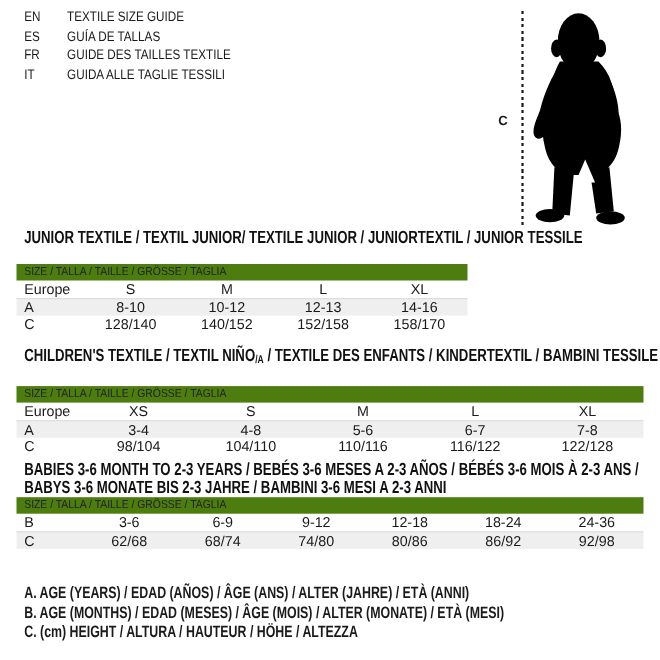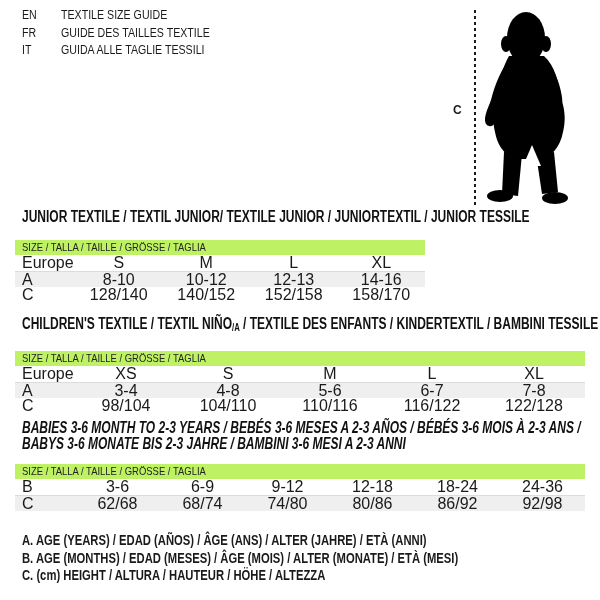--- a/index.html
+++ b/index.html
@@ -22,47 +22,51 @@
   .figure-label{position:absolute;left:453px;top:103px;font-size:12px;font-weight:bold;}
   .dashed-line{
     position:absolute;left:474px;top:10px;width:2px;height:197px;
     background:repeating-linear-gradient(to bottom,#1a1a1a 0 3px,transparent 3px 6px);
   }
   .silhouette{position:absolute;left:478px;top:8px;}
 
   
   .tbl{position:absolute;left:15px;}
   .tbl-title{font-size:16px;font-weight:bold;color:#111;line-height:16px;padding-left:7px;white-space:nowrap;}
-  .tbl-head{background:#bef264;height:15px;line-height:15px;font-size:10.5px;padding-left:7px;color:#222;}
-  .trow{display:flex;height:16px;line-height:16px;font-size:16px;}
+  .tbl-head{background:#4d7c0f;height:15px;line-height:15px;font-size:10.5px;padding-left:7px;color:#222;}
+  .trow{display:flex;height:16px;line-height:16px;font-size:13px;}
   .trow.shaded{background:#efefef;border-top:1px solid #dcdcdc;box-sizing:border-box;}
   .trow .lbl{width:60px;padding-left:7px;box-sizing:border-box;}
   .trow .cell{flex:1;text-align:center;}
 
   .t1{top:209px;width:410px;}
   .t1 .tbl-title{margin-bottom:15px;}
   .t2{top:316px;width:570px;}
   .t2 .tbl-title{margin-bottom:15px;}
   .t3{top:420px;width:570px;}
-  .t3 .tbl-title{line-height:16px;margin-bottom:12px;font-style:italic;}
+  .t3 .tbl-title{line-height:16px;}
   .sub{font-size:0.65em;vertical-align:-0.15em;}
 
   
   .footnotes{position:absolute;left:22px;top:531px;}
   .fn{height:17.6px;line-height:17.6px;font-size:15px;font-weight:bold;white-space:nowrap;}
 </style>
 </head>
 <body>
 
 <div class="canvas">
 
   <div class="lang-block">
     <div class="lang-row">
       <span class="lang-code"><span class="cx85">EN</span></span>
       <span class="lang-text"><span class="cx85">TEXTILE SIZE GUIDE</span></span>
+    </div>
+    <div class="lang-row">
+      <span class="lang-code"><span class="cx85">ES</span></span>
+      <span class="lang-text"><span class="cx85">GUÍA DE TALLAS</span></span>
     </div>
     <div class="lang-row">
       <span class="lang-code"><span class="cx85">FR</span></span>
       <span class="lang-text"><span class="cx85">GUIDE DES TAILLES TEXTILE</span></span>
     </div>
     <div class="lang-row">
       <span class="lang-code"><span class="cx85">IT</span></span>
       <span class="lang-text"><span class="cx85">GUIDA ALLE TAGLIE TESSILI</span></span>
     </div>
   </div>

